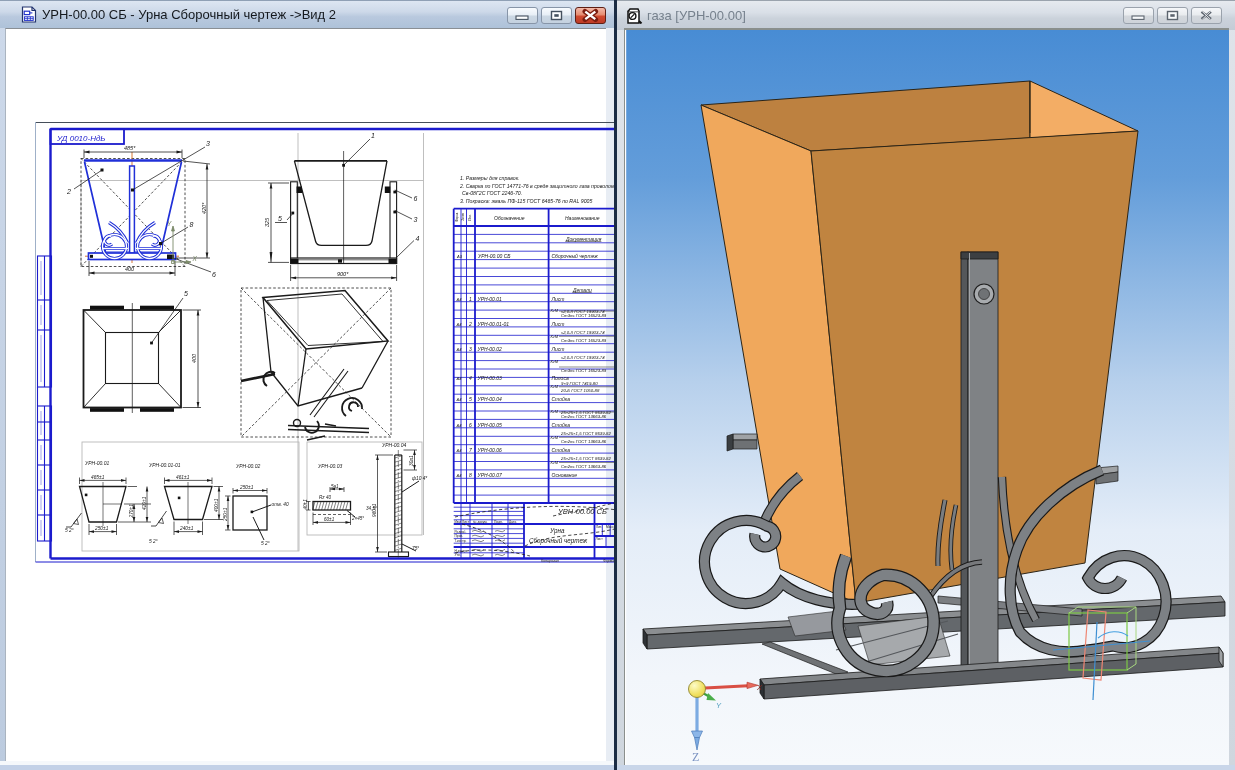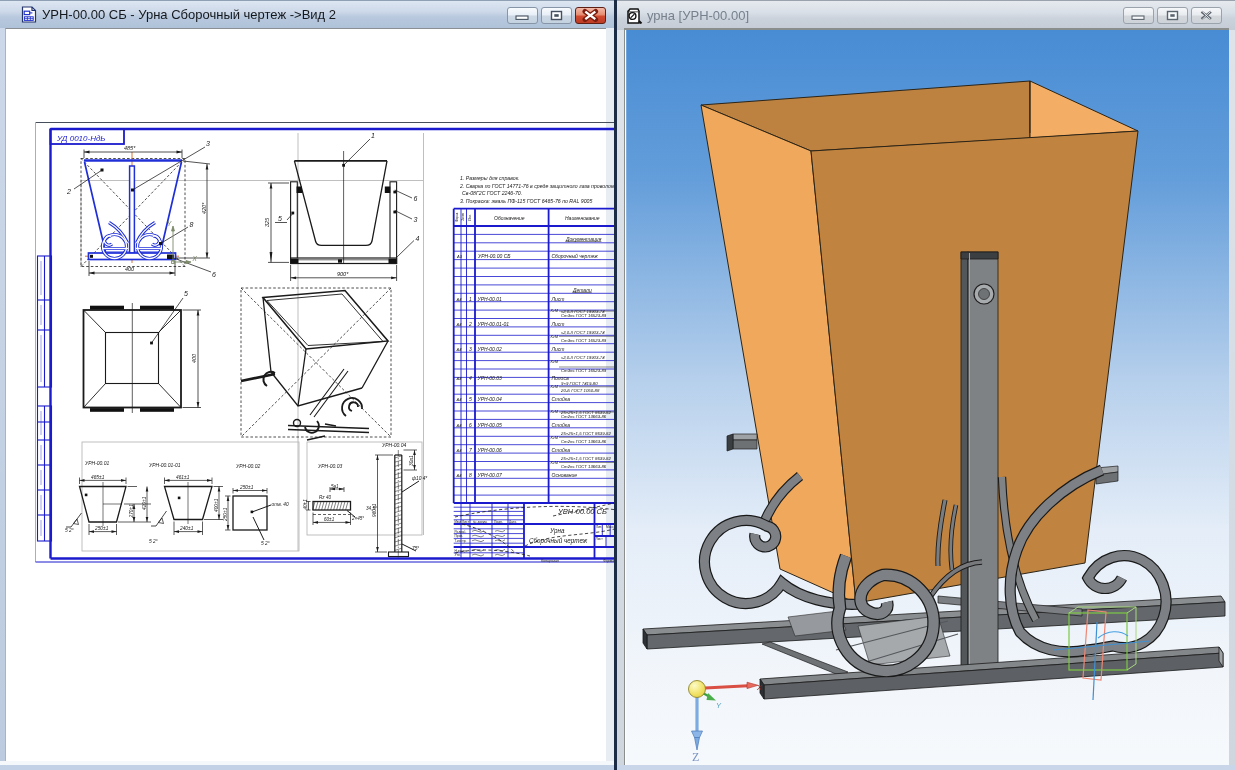--- a/index.html
+++ b/index.html
@@ -522,21 +522,21 @@
 
 <div class="abs" id="rw">
   <div class="abs tb"></div>
   <svg class="abs" style="left:9px;top:8px" width="17" height="16" viewBox="0 0 17 16">
     <path d="M2 3.5 L2 15 L13 15 L13 3.5 Z" fill="#ffffff" stroke="#111111" stroke-width="1.5"></path>
     <path d="M2 3.5 L4 1 L12 1 L13 3.5" fill="#ffffff" stroke="#111111" stroke-width="1.5"></path>
     <circle cx="6.5" cy="8" r="3.4" fill="none" stroke="#111111" stroke-width="1.4"></circle>
     <path d="M4.6 9.9 L8.4 6.1" stroke="#111111" stroke-width="1.2"></path>
     <path d="M13 13 L15.5 15.5" stroke="#111111" stroke-width="2"></path>
   </svg>
-  <div class="abs tbtext">урна [УРН-00.00]</div>
+  <div class="abs tbtext">газа [УРН-00.00]</div>
   <div class="btn gry" style="left:506px"><svg width="29" height="15">
         <rect x="8" y="8" width="12" height="3.4" fill="#f8fafc" stroke="#5c646e" stroke-width="1.1"></rect>
       </svg></div>
   <div class="btn gry" style="left:540px"><svg width="29" height="15">
         <rect x="9.5" y="3.5" width="10" height="8" fill="#f8fafc" stroke="#5c646e" stroke-width="1.4"></rect>
         <rect x="12.3" y="6.2" width="4.4" height="2.6" fill="#5c646e"></rect>
       </svg></div>
   <div class="btn gry" style="left:574px"><svg width="29" height="15">
         <path d="M9.5 3.8 L19 11 M19 3.8 L9.5 11" stroke="#5c646e" stroke-width="2.4"></path>
         <path d="M10.2 3.4 L18.6 11.4 M18.6 3.4 L10.2 11.4" stroke="#eef1f4" stroke-width="0.9"></path>

